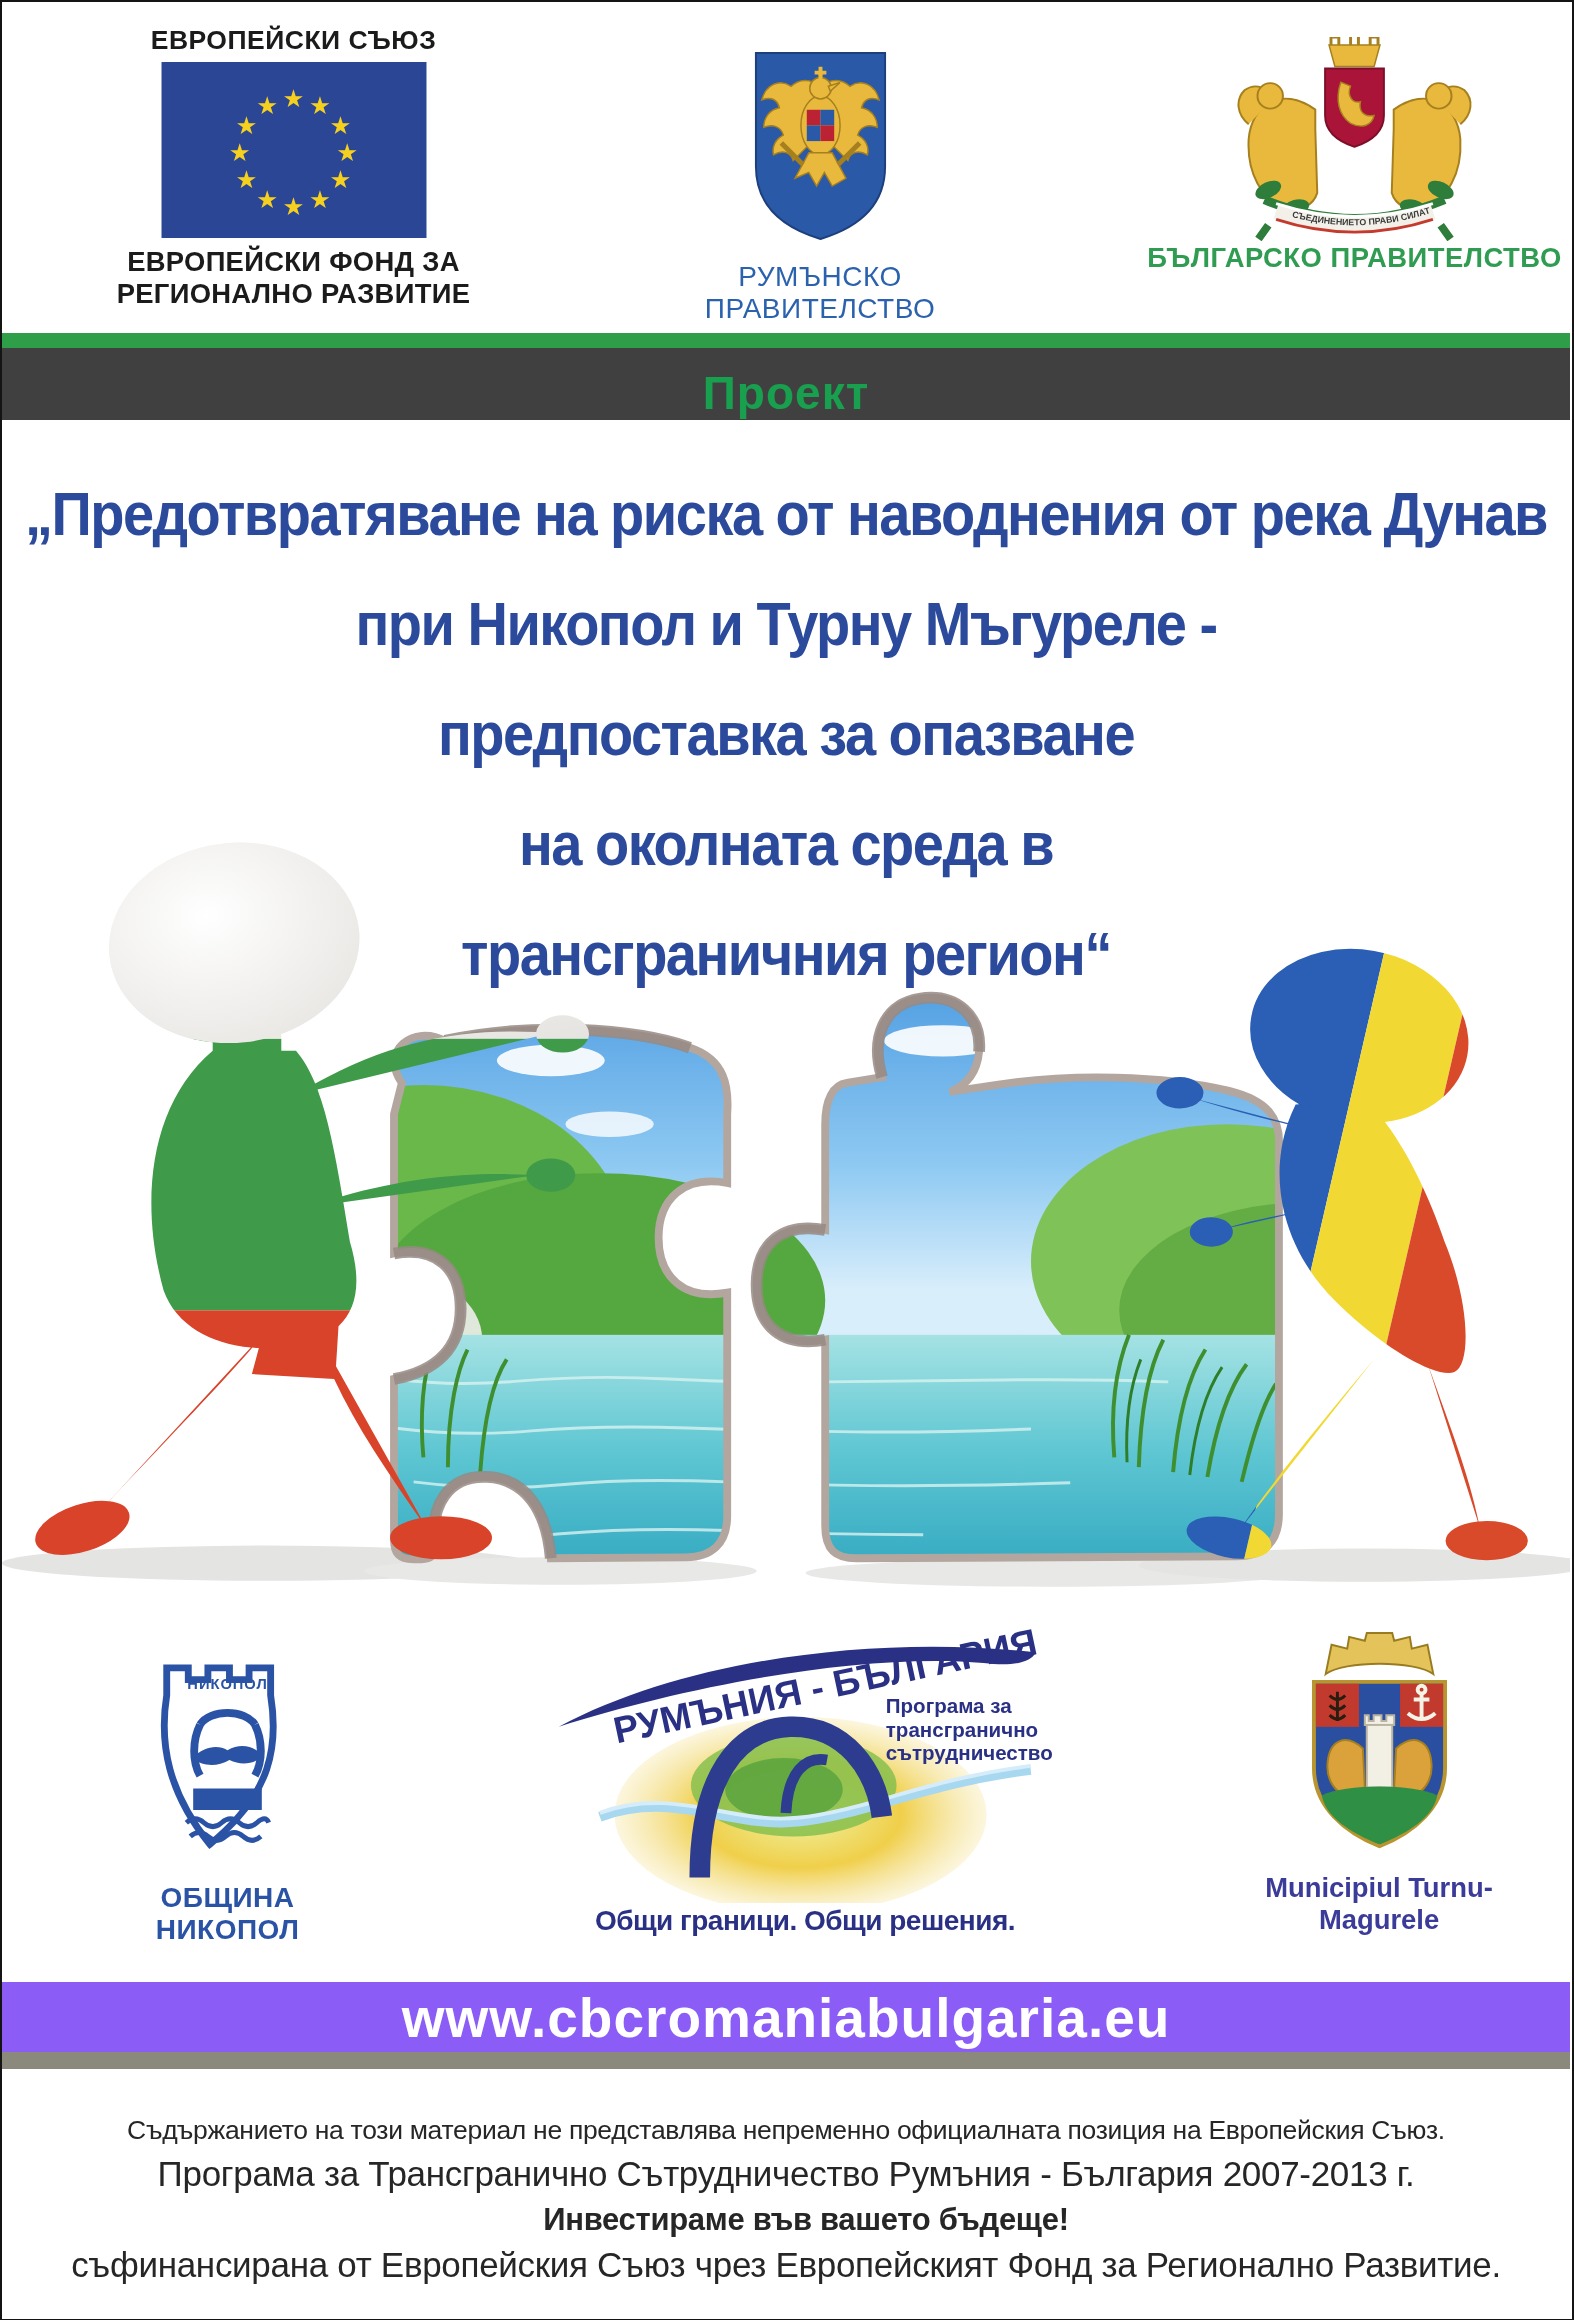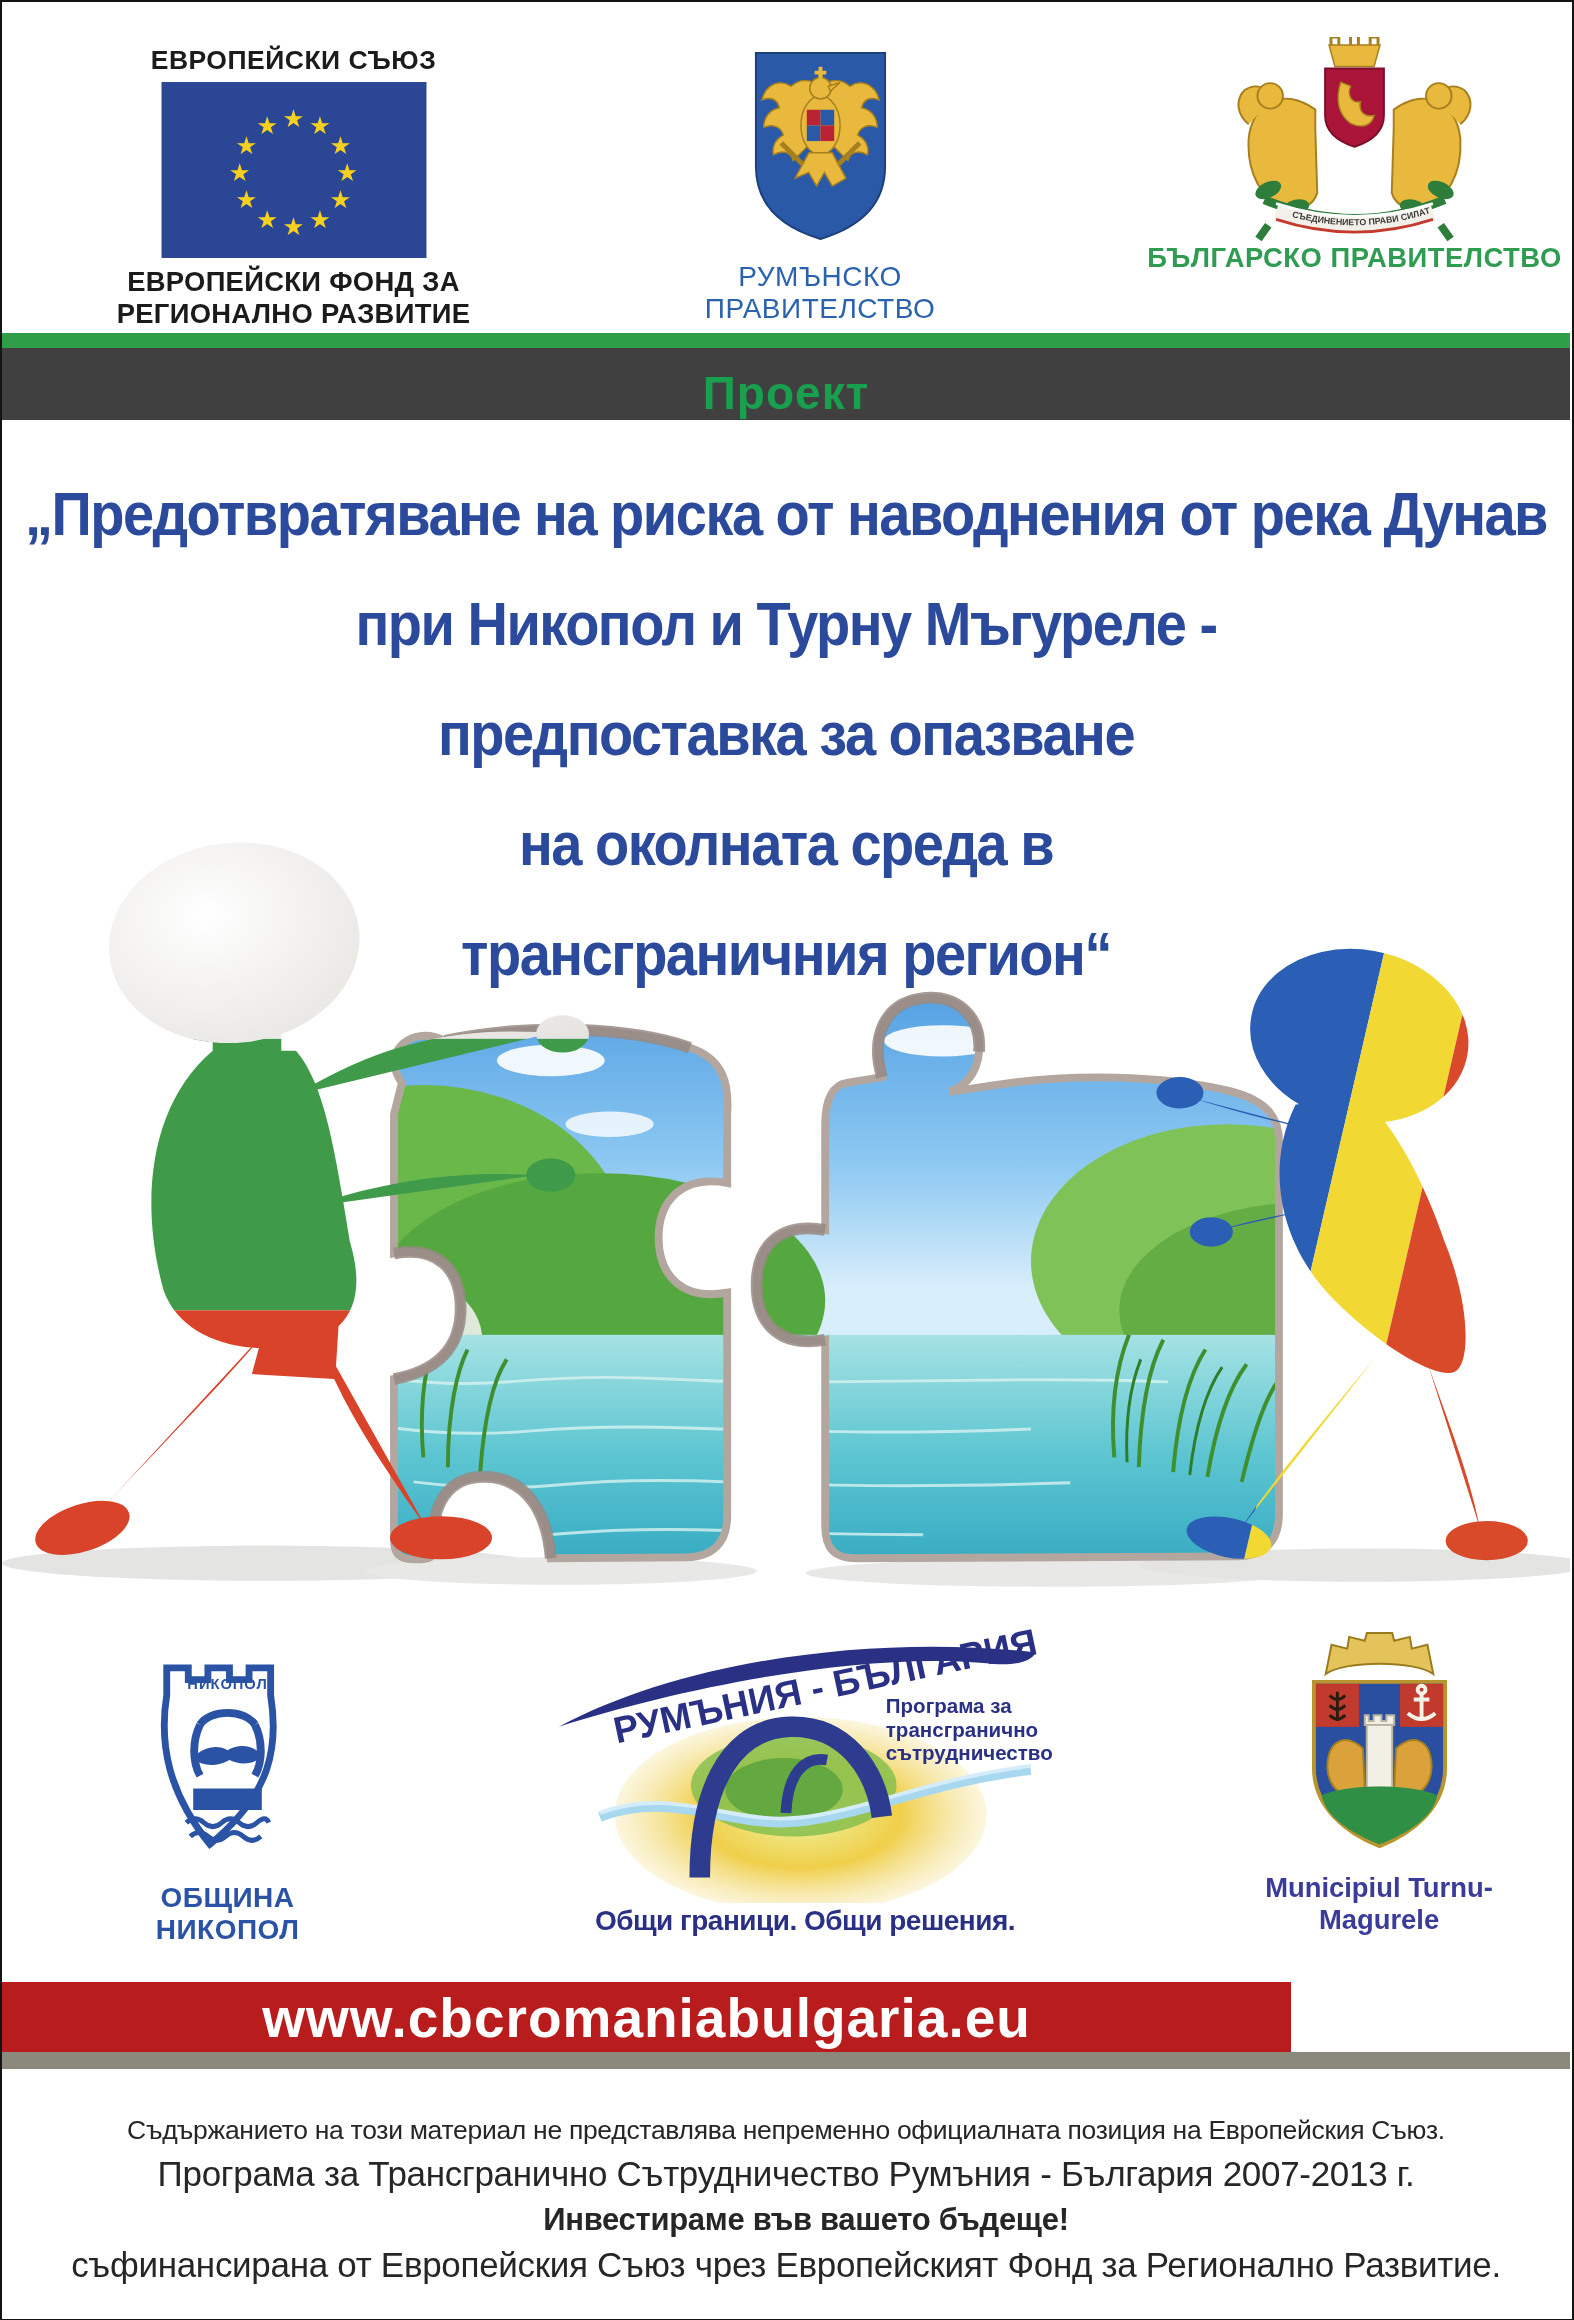--- a/index.html
+++ b/index.html
@@ -22,37 +22,37 @@
   .proekt{font-size:46px;font-weight:700;color:#18a04f;letter-spacing:1px;}
   
   .title-wrap{left:0;top:453px;width:1568px;text-align:center;color:#2b4a9c;}
   .title-line{font-size:56px;font-weight:700;line-height:110px;letter-spacing:-1.5px;
     transform:scaleY(1.08);transform-origin:top center;white-space:nowrap;}
   
   .partner-label-nik{font-size:28px;font-weight:700;color:#2b53a5;margin-top:19.6px;letter-spacing:0.5px;}
   .partner-label-turnu{font-size:27.4px;font-weight:700;color:#3b3b9a;margin-top:13.7px;}
   .slogan{font-size:28px;font-weight:700;color:#2a3185;margin-top:2px;letter-spacing:-0.5px;}
   
-  .url-band{left:0;top:1980px;width:1289px;height:71px;background:#b91c1c;
+  .url-band{left:0;top:1980px;width:1568px;height:71px;background:#8b5cf6;
     display:flex;align-items:center;justify-content:center;}
   .url-text{color:#ffffff;font-size:55px;font-weight:700;letter-spacing:1px;}
   .gray-strip{left:0;top:2050px;width:1568px;height:16.7px;background:#8b897c;}
   
   .footer{left:0;top:2113px;width:1568px;text-align:center;color:#262626;letter-spacing:-0.3px;}
   .f-small{font-size:26.5px;line-height:31px;}
   .f-med{font-size:35px;line-height:43px;margin-top:5.9px;}
   .f-big{font-size:31px;line-height:49px;font-weight:600;padding-left:40px;}
   .f-med2{font-size:35px;line-height:42px;}
 </style>
 </head>
 <body>
 
 <div class="poster">
 
-  <div class="abs hdr-block" style="left:93px;top:43px;width:397px;">
+  <div class="abs hdr-block" style="left:93px;top:23px;width:397px;">
     <div class="eu-title">ЕВРОПЕЙСКИ СЪЮЗ</div>
     <svg width="266" height="176" viewBox="0 0 271 180">
       <rect x="0" y="0" width="271" height="180" fill="#2c4696"></rect>
       <g fill="#f6d01f" font-size="25" text-anchor="middle" font-family="DejaVu Sans, sans-serif">
         <text x="135" y="46">★</text>
           <text x="162" y="53">★</text>
           <text x="183" y="74">★</text>
         <text x="190" y="101">★</text>
           <text x="183" y="129">★</text>
           <text x="162" y="149">★</text>

